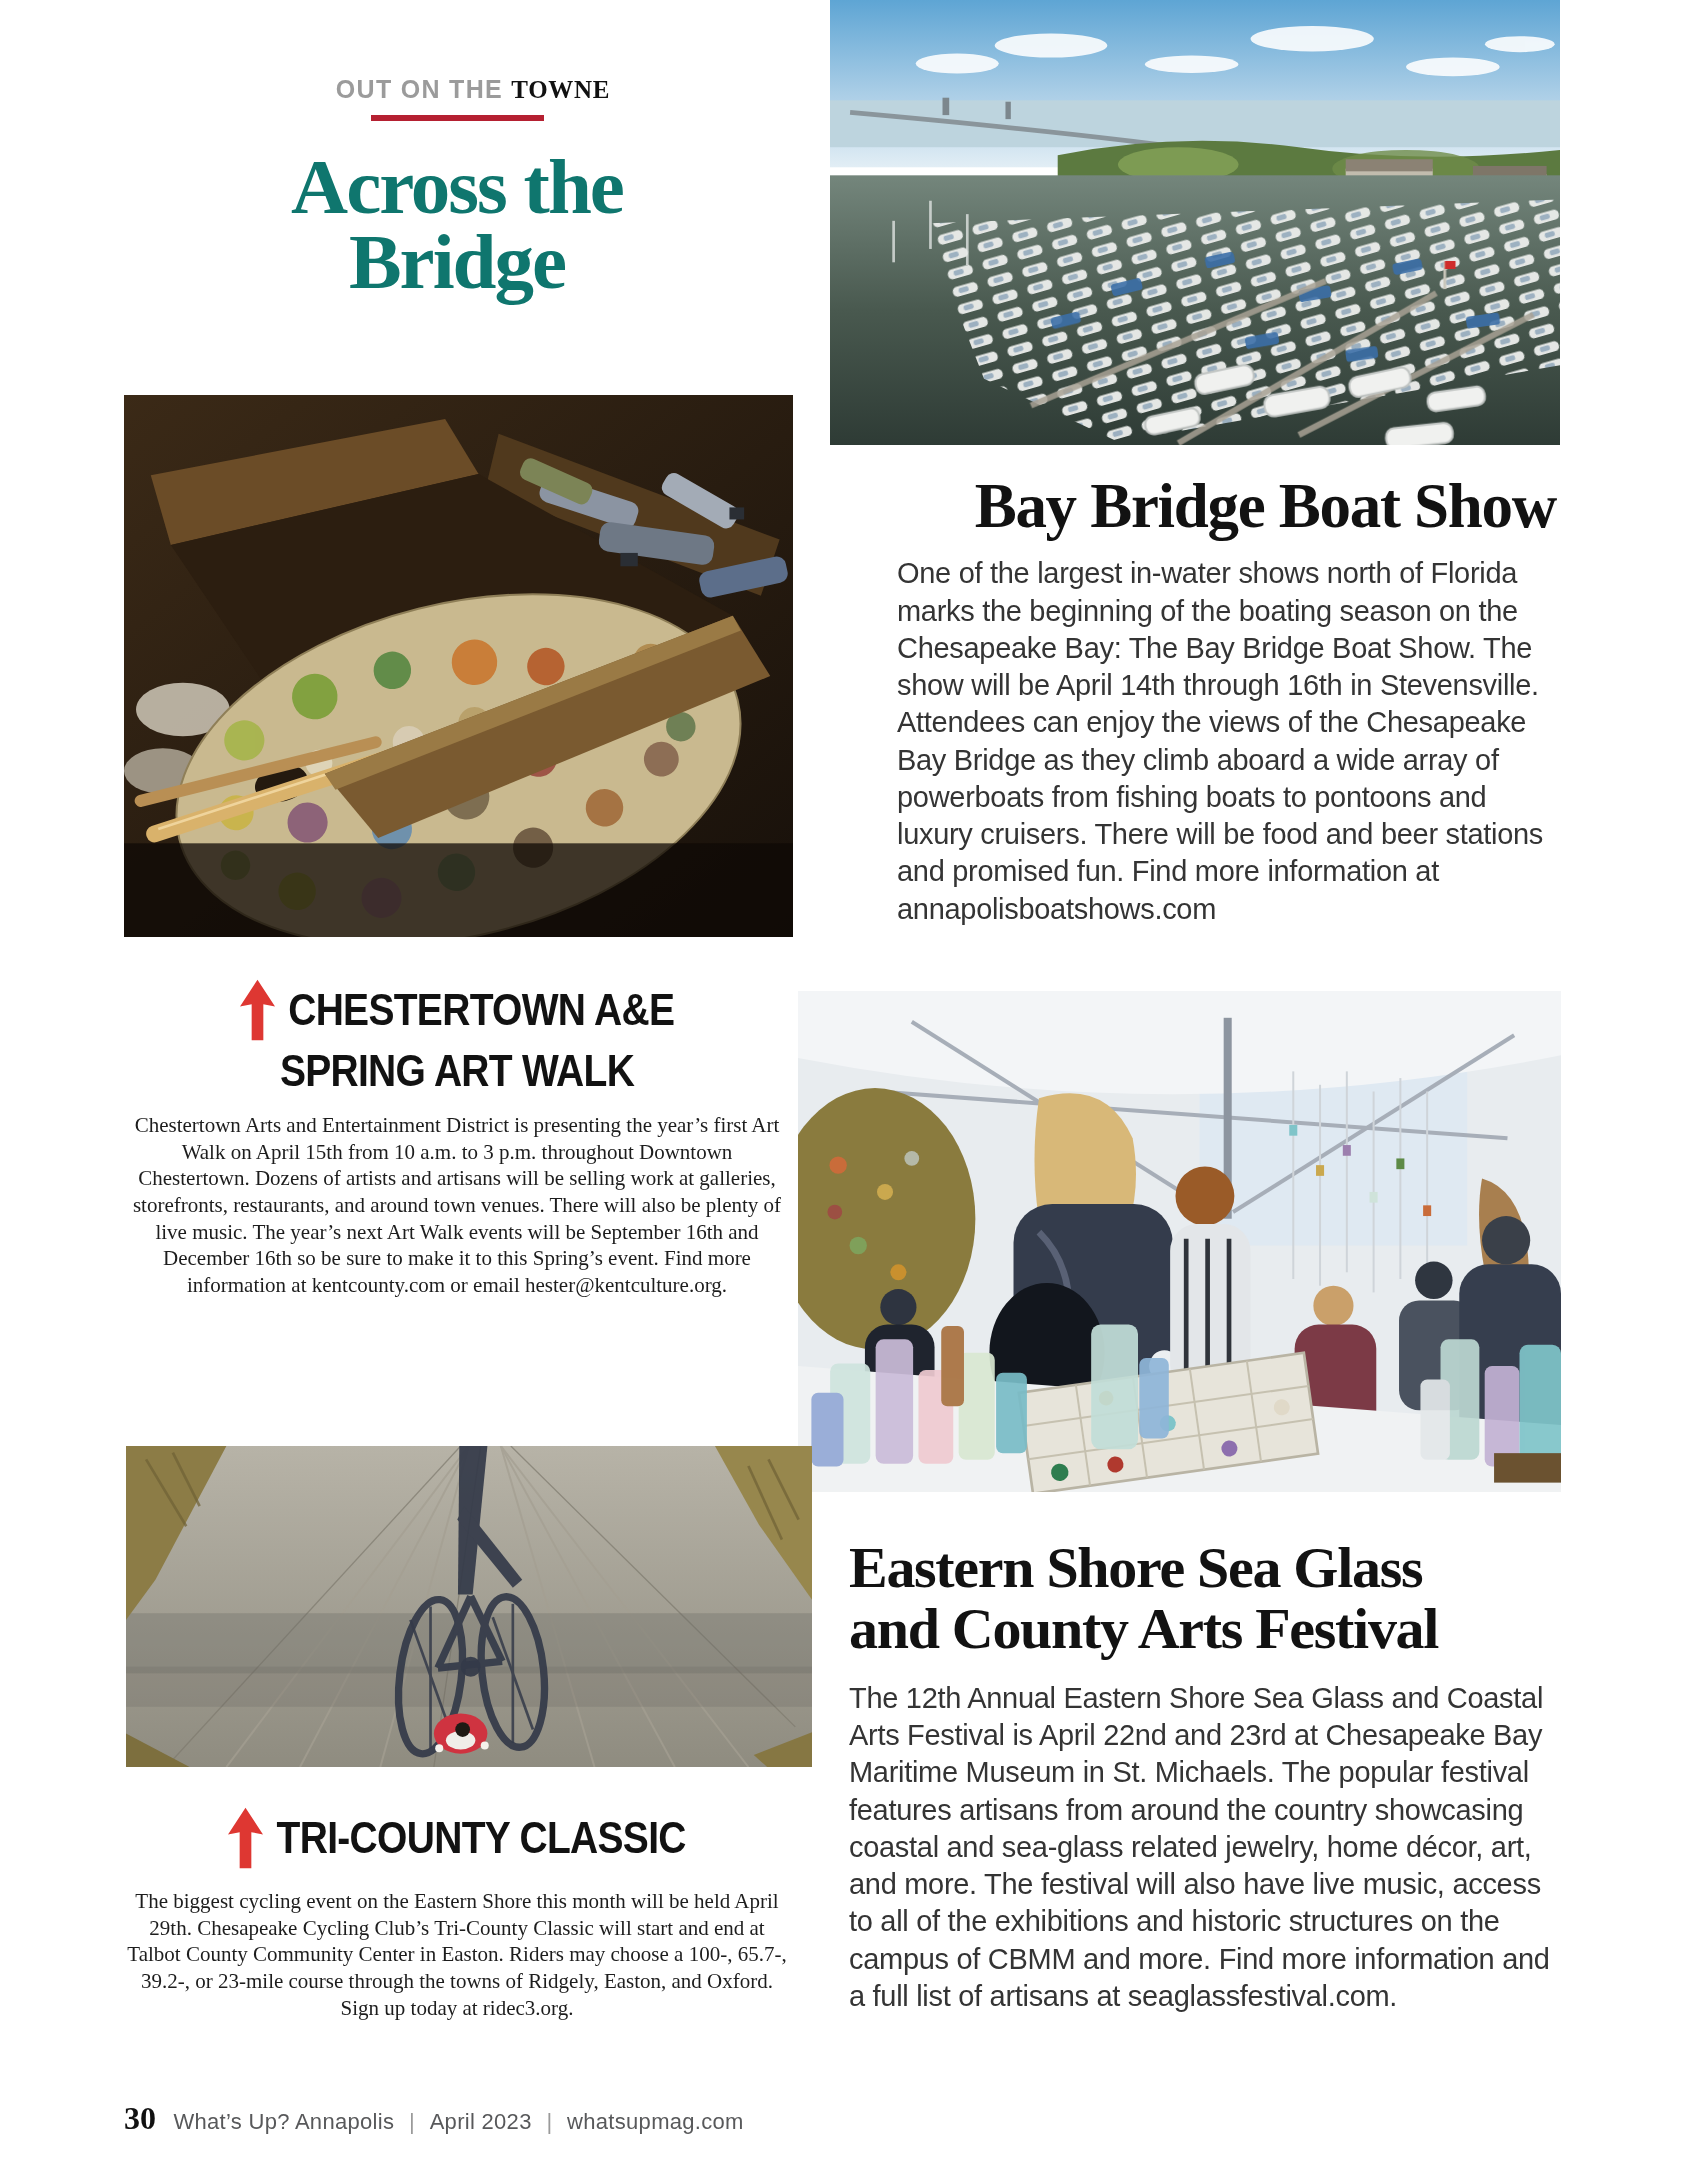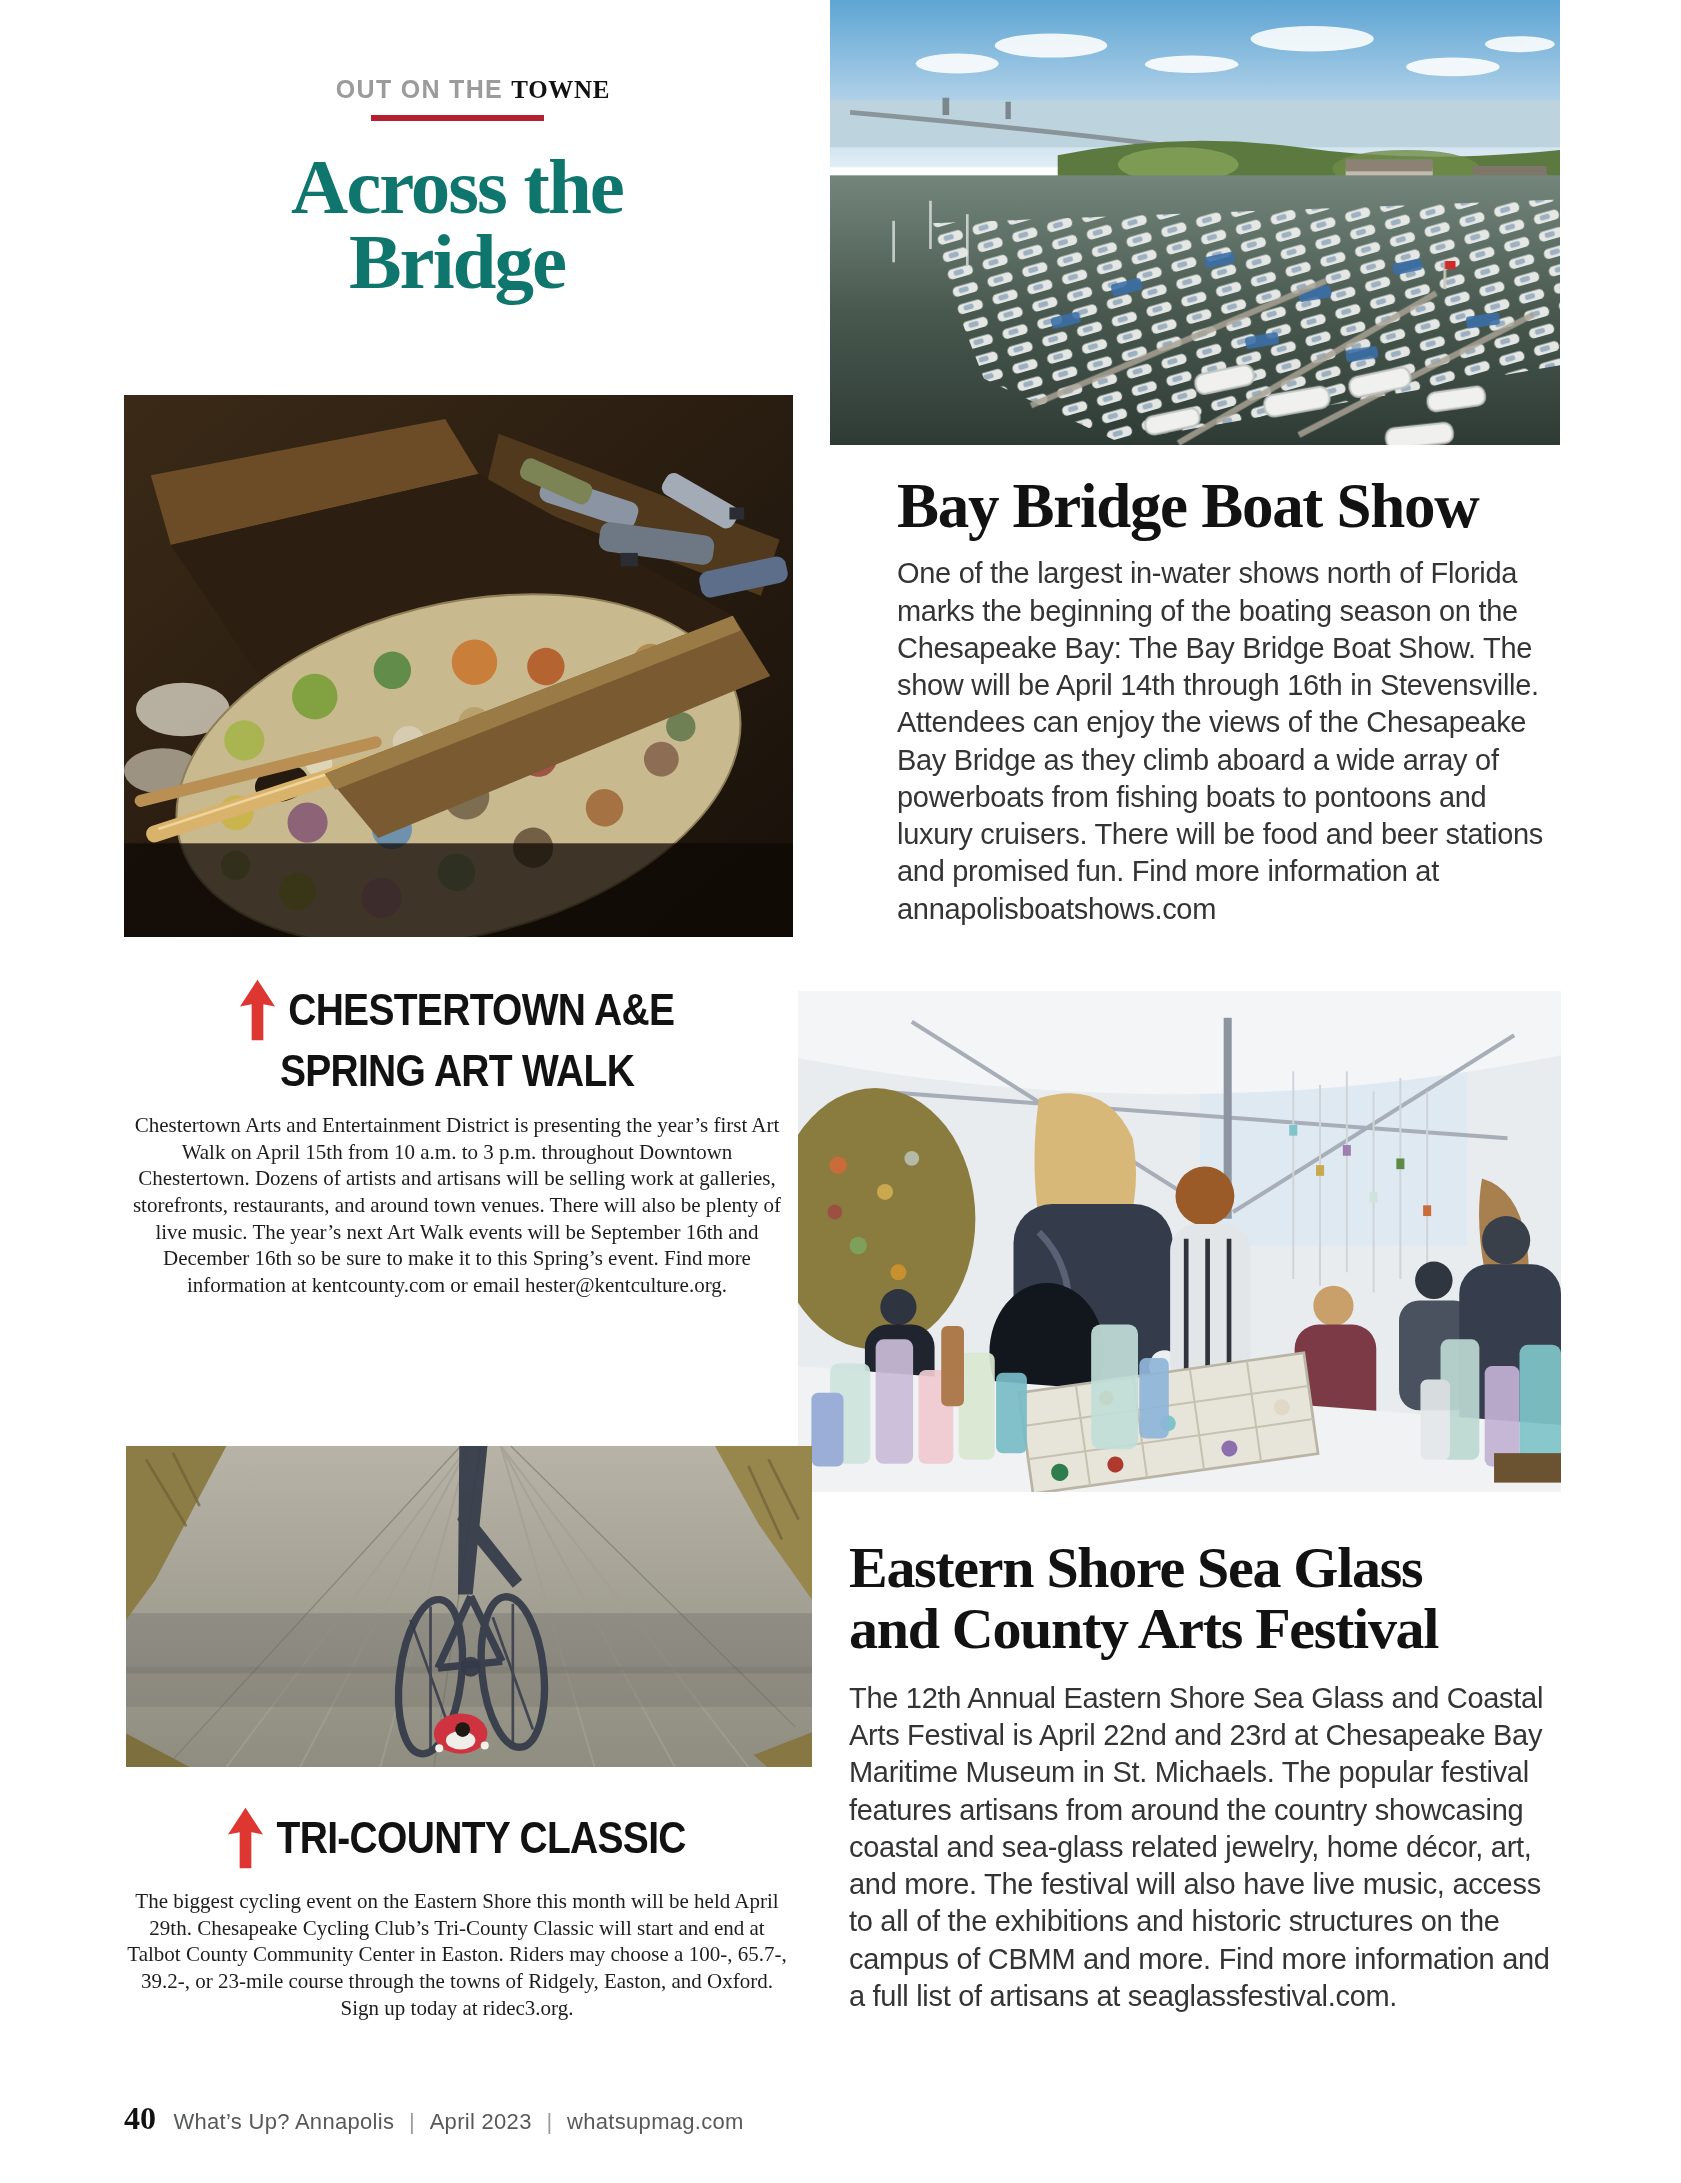--- a/index.html
+++ b/index.html
@@ -23,21 +23,21 @@
   .photo svg{display:block;width:100%;height:100%;}
   .photo-marina{left:830px;top:0;width:730px;height:445px;}
   .photo-palette{left:124px;top:395px;width:669px;height:542px;}
   .photo-seaglass{left:798px;top:991px;width:763px;height:501px;}
   .photo-cyclist{left:126px;top:1446px;width:686px;height:321px;}
 
   
   .headline{font-family:"Liberation Serif",serif;font-weight:700;color:#121212;
             letter-spacing:-1.3px;white-space:nowrap;}
   .art-bay{position:absolute;left:897px;top:475px;width:659px;}
-  .art-bay .headline{font-size:63px;line-height:1;}
+  .art-bay .headline{font-size:63px;line-height:1;text-align:right;}
   .sans-body{font-size:29px;line-height:1.285;color:#343434;letter-spacing:-0.3px;
              font-family:"Liberation Sans",sans-serif;}
   .art-bay .sans-body{margin-top:17.4px;}
 
   .art-seaglass{position:absolute;left:849px;top:1538px;width:711px;}
   .art-seaglass .headline{font-size:58px;line-height:1.05;}
   .art-seaglass .sans-body{margin-top:20px;}
 
   
   .section{position:absolute;left:124px;width:666px;text-align:center;}
@@ -404,21 +404,21 @@
     <div class="sec-head">
       <svg class="arrow-icon" viewBox="0 0 60 104">
         <polygon points="30,0 60,46 40,42 40,104 20,104 20,42 0,46" fill="#de3732"></polygon>
       </svg>
       <span class="sec-head-text">TRI-COUNTY CLASSIC</span>
     </div>
     <div class="serif-body">The biggest cycling event on the Eastern Shore this month will be held April 29th. Chesapeake Cycling Club’s Tri-County Classic will start and end at Talbot County Community Center in Easton. Riders may choose a 100-, 65.7-, 39.2-, or 23-mile course through the towns of Ridgely, Easton, and Oxford. Sign up today at ridec3.org.</div>
   </div>
 
   <div class="footer">
-    <span class="page-num">40</span>
+    <span class="page-num">30</span>
     <span class="foot-items">
       <span>What’s Up? Annapolis</span>
       <span class="foot-sep">|</span>
       <span>April 2023</span>
       <span class="foot-sep">|</span>
       <span>whatsupmag.com</span>
     </span>
   </div>
 
 </div>

